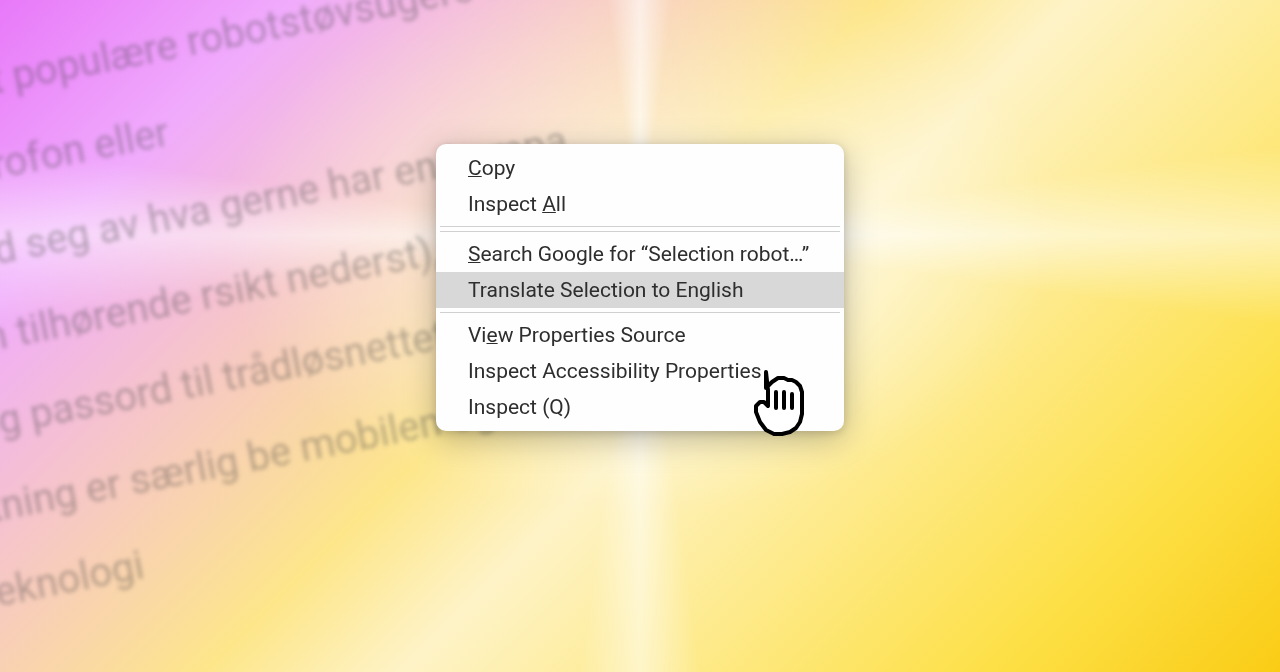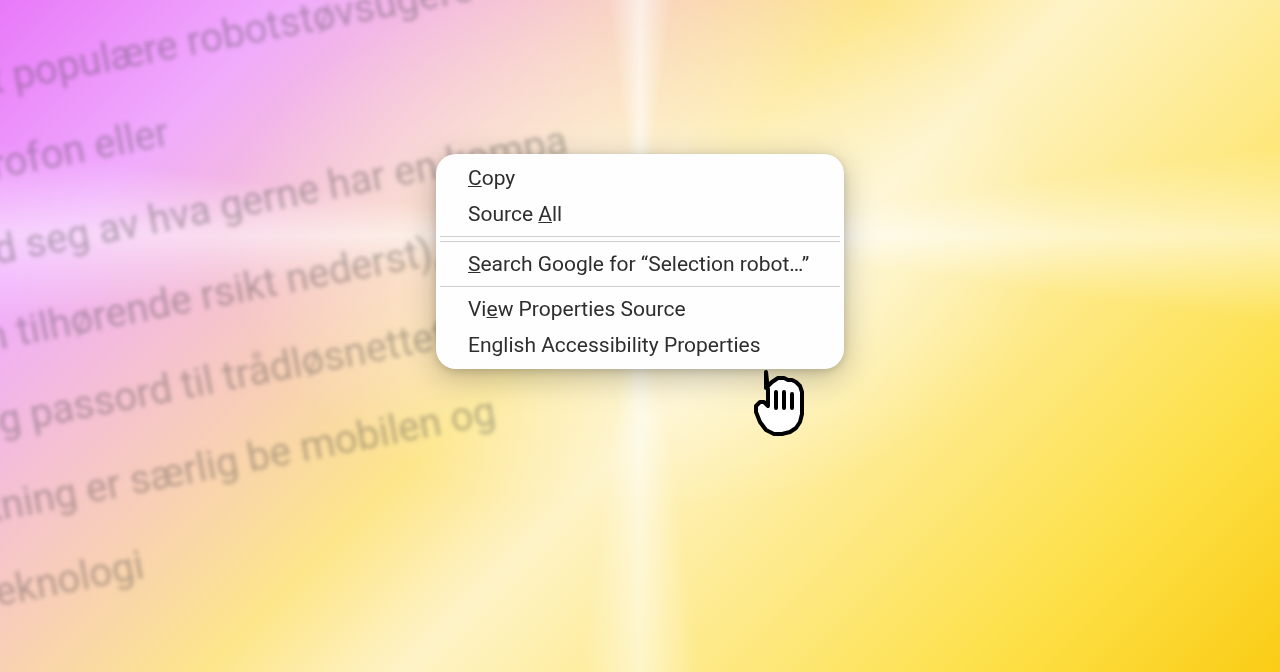--- a/index.html
+++ b/index.html
@@ -49,24 +49,24 @@
       font-weight: 400;
     }
     
     .bg-line {
       white-space: nowrap;
     }
     
     .context-menu {
       position: absolute;
       left: 436px;
-      top: 154px;
+      top: 144px;
       width: 408px;
       background: #fefefe;
-      border-radius: 20px;
+      border-radius: 10px;
       box-shadow: 0 8px 32px rgba(0,0,0,0.25), 0 2px 8px rgba(0,0,0,0.15);
       padding: 6px 0;
       z-index: 100;
     }
     
     .menu-item {
       padding: 6px 32px;
       font-size: 21px;
       color: #2e2e2e;
       cursor: pointer;
@@ -115,33 +115,39 @@
   <div class="bg-line">yn og passord til trådløsnettet ditt. Særli</div>
   <div class="bg-line">tretning er særlig be mobilen og</div>
   <div class="bg-line">r-teknologi</div>
 </div>
 
 <div class="context-menu">
   <div class="menu-item">
     <span class="underline">C</span><span>opy</span>
   </div>
   <div class="menu-item">
-    <span>Source </span><span class="underline">A</span><span>ll</span>
+    <span>Inspect </span><span class="underline">A</span><span>ll</span>
   </div>
   <div class="menu-separator"></div>
   <div class="menu-separator"></div>
   <div class="menu-item">
     <span class="underline">S</span><span>earch Google for “Selection robot…”</span>
   </div>
+  <div class="menu-item highlighted">
+    <span>Translate Selection to English</span>
+  </div>
   <div class="menu-separator"></div>
   <div class="menu-item">
     <span>Vi</span><span class="underline">e</span><span>w Properties Source</span>
   </div>
   <div class="menu-item">
-    <span>English Accessibility Properties</span>
+    <span>Inspect Accessibility Properties</span>
+  </div>
+  <div class="menu-item">
+    <span>Inspect (Q)</span>
   </div>
 </div>
 
 <div class="cursor">
   <svg viewBox="0 0 58 70" xmlns="http://www.w3.org/2000/svg">
     <path d="M 14 4 L 14 20 L 20 14 L 26 10 L 32 10 L 36 12 L 40 12 L 44 14 L 48 18 L 50 24 L 50 46 L 48 54 L 44 60 L 38 64 L 30 66 L 22 66 L 14 62 L 8 54 L 4 44 L 4 38 L 8 34 L 12 34 L 16 38 L 16 22 L 14 4 Z" fill="white" stroke="black" stroke-width="4" stroke-linejoin="round"></path>
     <path d="M 24 24 L 24 40 M 32 24 L 32 40 M 40 26 L 40 40" stroke="black" stroke-width="4" stroke-linecap="round" fill="none"></path>
   </svg>
 </div>
 

